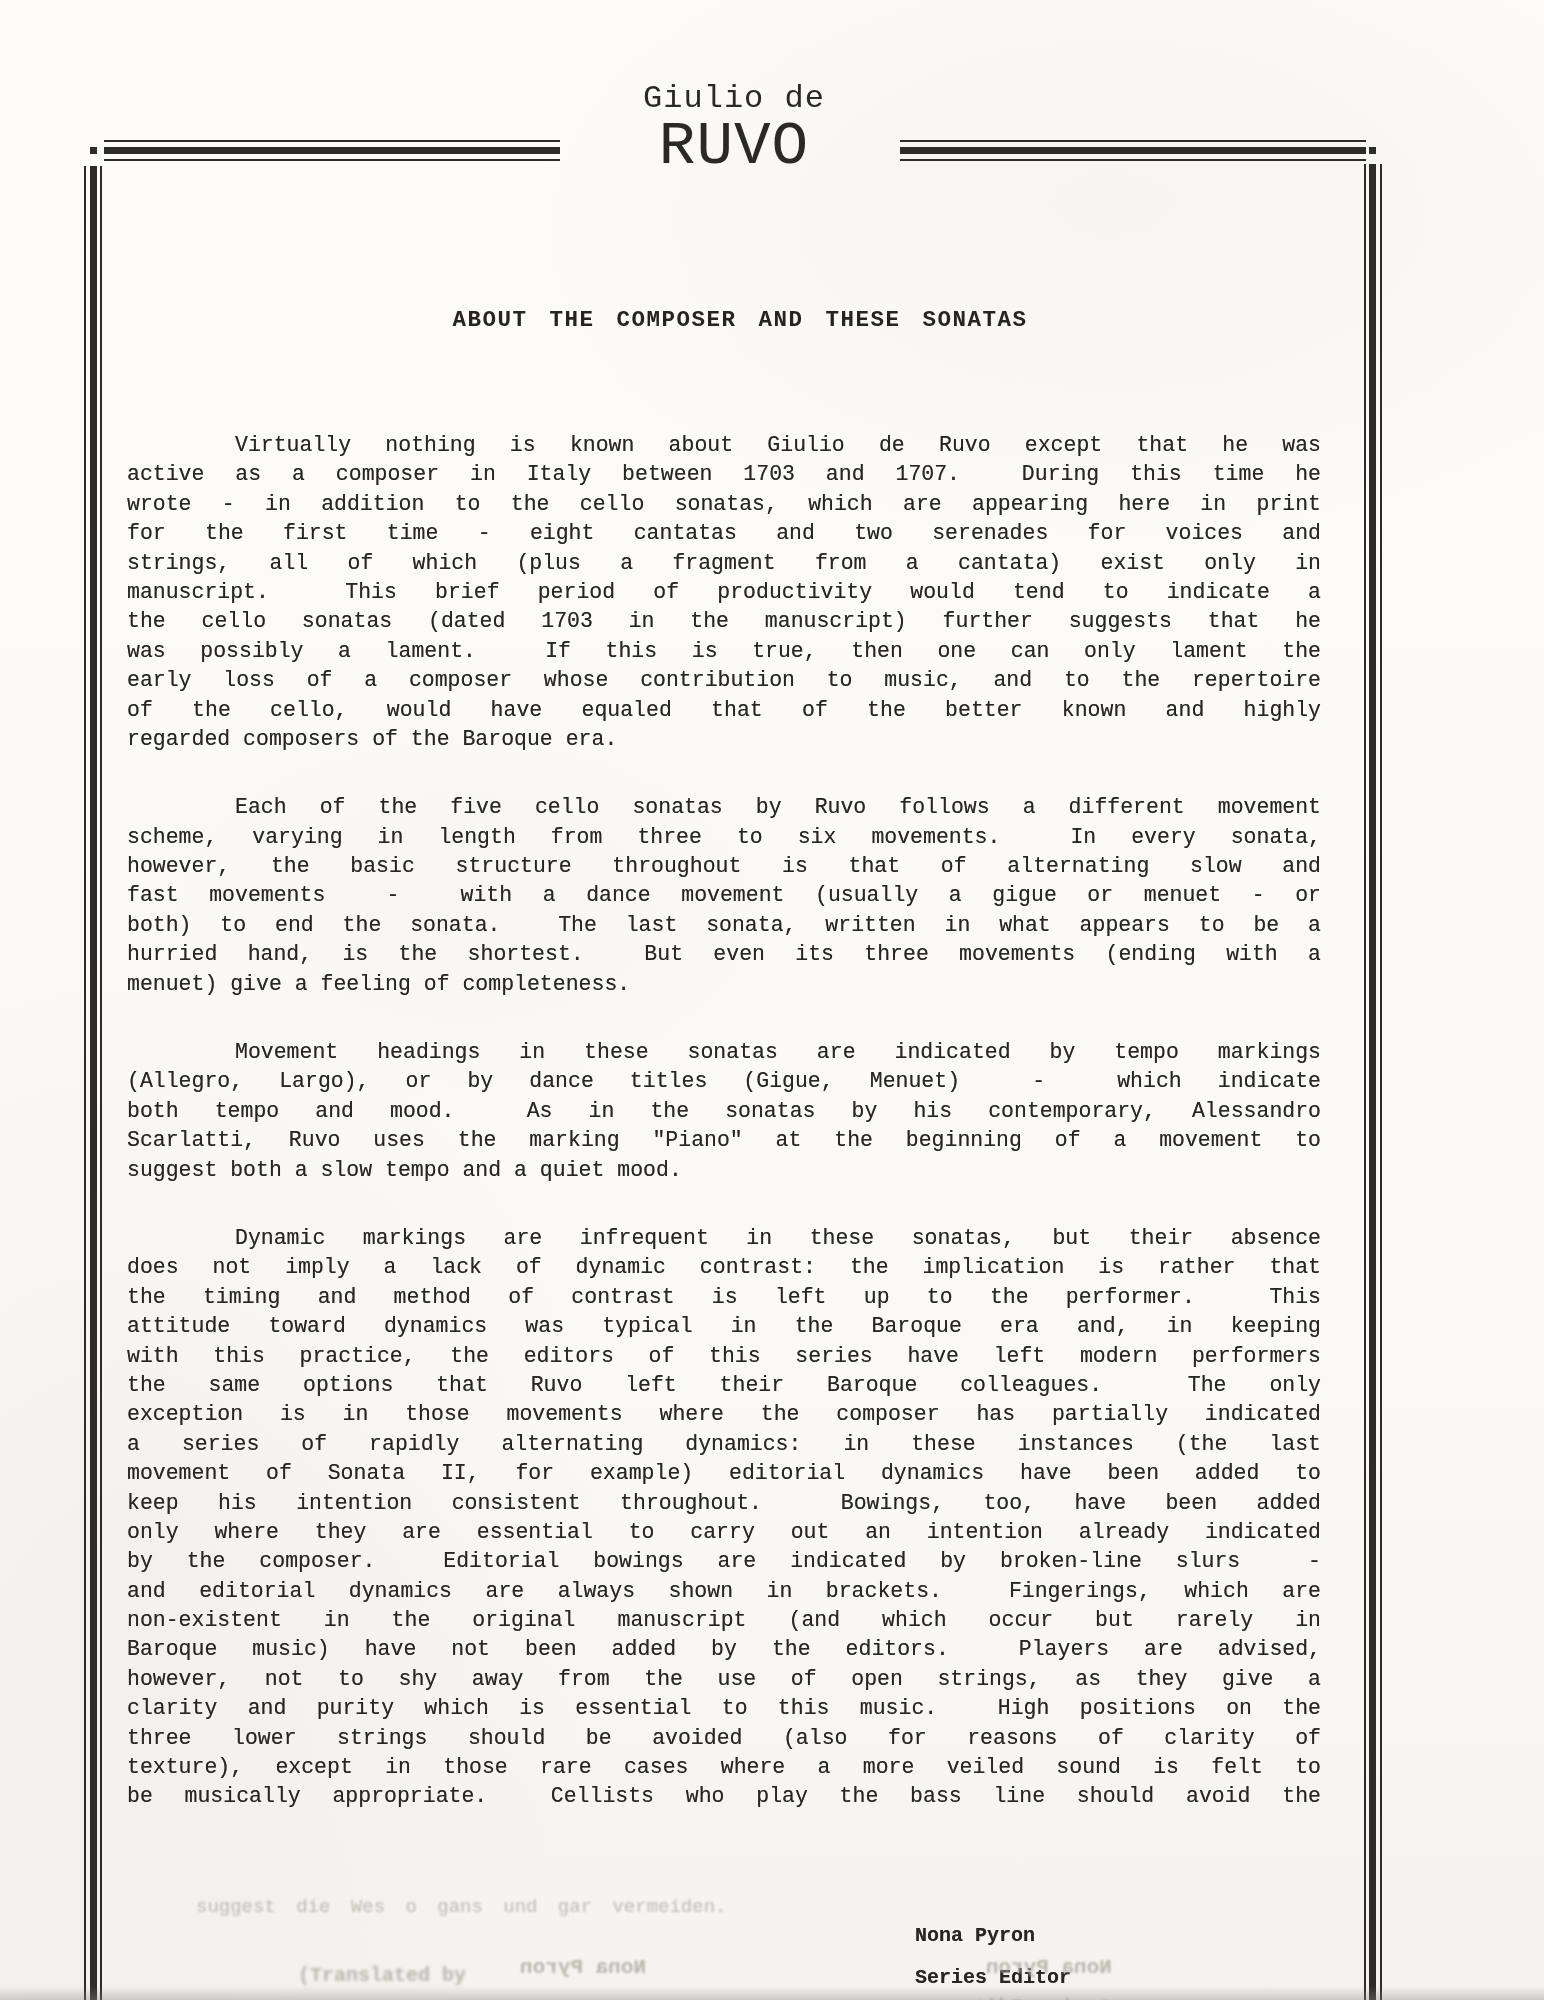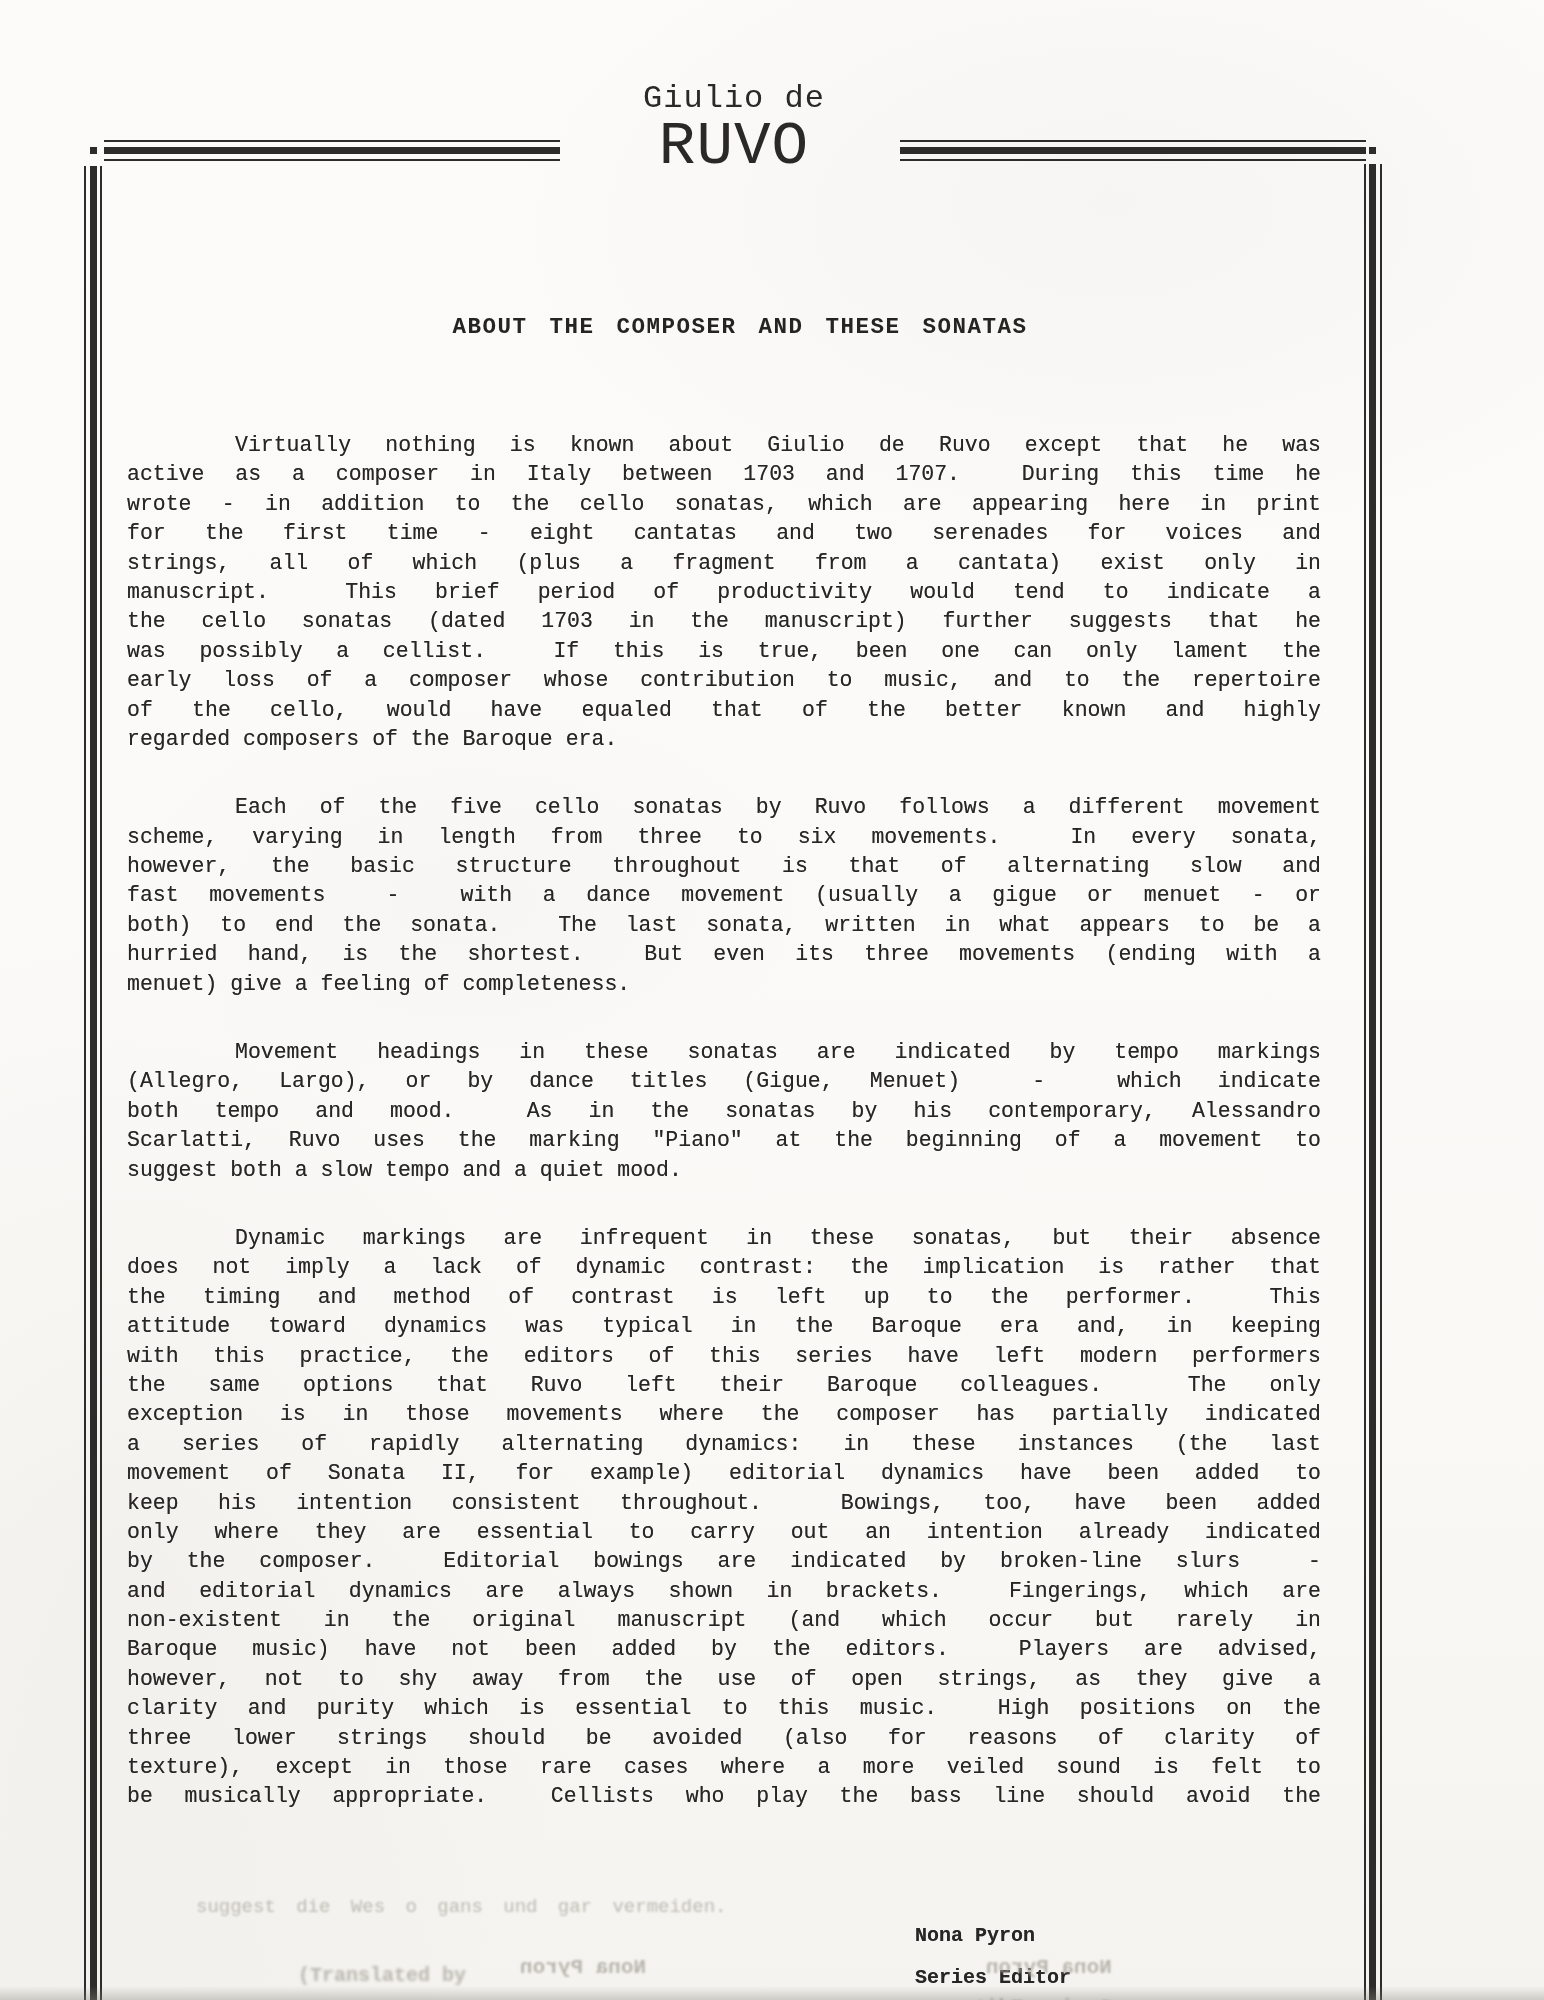--- a/index.html
+++ b/index.html
@@ -43,21 +43,21 @@
   .corner-dot{position:absolute; width:7px; height:7px; background:var(--border);}
   .corner-dot.tl{left:90px;  top:147px;}
   .corner-dot.tr{left:1369px;top:147px;}
   
   .logo{position:absolute; left:434px; width:600px; top:82px; text-align:center;
         font-family:Liberation Mono, monospace; color:#2b2927;}
   .logo-small{font-size:32px; letter-spacing:1px; line-height:34px;}
   .logo-big{font-size:61px; letter-spacing:1px; line-height:58px; margin-top:2px;}
   
   .title{
-    position:absolute; left:143px; width:1194px; top:314px; margin:0;
+    position:absolute; left:143px; width:1194px; top:307px; margin:0;
     text-align:center; font-size:22.5px; font-weight:bold;
     letter-spacing:1.5px; word-spacing:7px; color:#262422;
   }
   
   .body{
     position:absolute; left:127px; top:431px; width:1194px;
     font-size:21.5px; color:#282624;
     text-shadow:0 0 0.5px rgba(45,42,40,0.55);
   }
   .para{margin:0 0 39px 0;}
@@ -113,21 +113,21 @@
 
   <div class="body" id="body">
       <div class="para">
         <div class="line first">Virtually nothing is known about Giulio de Ruvo except that he was</div>
         <div class="line">active as a composer in Italy between 1703 and 1707.  During this time he</div>
         <div class="line">wrote - in addition to the cello sonatas, which are appearing here in print</div>
         <div class="line">for the first time - eight cantatas and two serenades for voices and</div>
         <div class="line">strings, all of which (plus a fragment from a cantata) exist only in</div>
         <div class="line">manuscript.  This brief period of productivity would tend to indicate a</div>
         <div class="line">the cello sonatas (dated 1703 in the manuscript) further suggests that he</div>
-        <div class="line">was possibly a cellist.  If this is true, been one can only lament the</div>
+        <div class="line">was possibly a lament.  If this is true, then one can only lament the</div>
         <div class="line">early loss of a composer whose contribution to music, and to the repertoire</div>
         <div class="line">of the cello, would have equaled that of the better known and highly</div>
         <div class="line last">regarded composers of the Baroque era.</div>
       </div>
       <div class="para">
         <div class="line first">Each of the five cello sonatas by Ruvo follows a different movement</div>
         <div class="line">scheme, varying in length from three to six movements.  In every sonata,</div>
         <div class="line">however, the basic structure throughout is that of alternating slow and</div>
         <div class="line">fast movements  -  with a dance movement (usually a gigue or menuet - or</div>
         <div class="line">both) to end the sonata.  The last sonata, written in what appears to be a</div>

